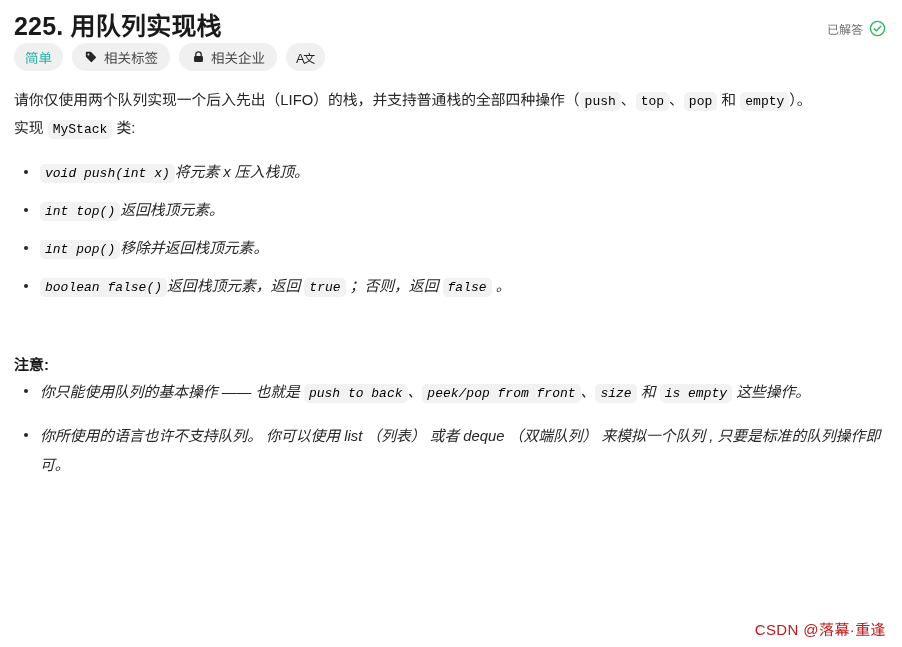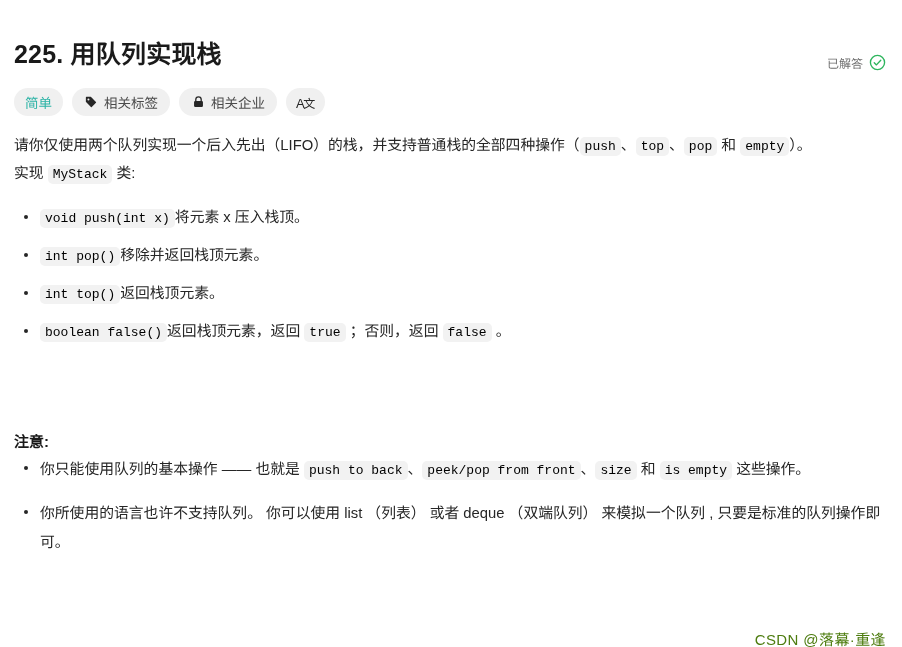--- a/index.html
+++ b/index.html
@@ -21,24 +21,23 @@
     position: relative;
     width: 902px;
     height: 647px;
     box-sizing: border-box;
     padding: 0 14px;
   }
 
   
   .header-row {
     display: flex;
-    align-items: flex-end;
+    align-items: flex-start;
     justify-content: space-between;
-    padding-top: 27px;
-    margin-top: 10px;
+    padding-top: 9px;
   }
   .problem-title {
     font-size: 25px;
     line-height: 34px;
     font-weight: 700;
     letter-spacing: 0.2px;
     color: #1a1a1a;
     margin: 0;
     white-space: nowrap;
   }
@@ -57,21 +56,20 @@
     width: 17px;
     height: 17px;
     line-height: 0;
   }
 
   
   .chips {
     display: flex;
     align-items: center;
     gap: 9px;
-    margin-top: 17px;
   }
   .chip {
     display: inline-flex;
     align-items: center;
     gap: 6px;
     height: 28px;
     padding: 0 12px;
     border-radius: 20px;
     background: #f0f0f0;
     font-size: 13.5px;
@@ -134,49 +132,50 @@
   ul.bullets {
     list-style: none;
     margin: 0;
     padding: 0;
   }
   ul.bullets > li {
     position: relative;
     padding-left: 26px;
     margin-bottom: 10px;
     line-height: 26px;
+    font-style: italic;
   }
   ul.bullets > li:last-child { margin-bottom: 0; }
   ul.bullets > li::before {
     content: "";
     position: absolute;
     left: 10px;
     top: 11px;
     width: 4px;
     height: 4px;
     border-radius: 50%;
     background: #262626;
   }
 
   .notes-title {
     font-weight: 700;
     font-size: 15px;
     margin: 0 0 12px 0;
     color: #1a1a1a;
   }
-  .notes-block { margin-top: 83px; }
+  .notes-block { margin-top: 51px; }
   .notes-block ul.bullets > li { margin-bottom: 14px; line-height: 29px; }
 
   
   .watermark {
     position: absolute;
     right: 16px;
     bottom: 8px;
     font-size: 15px;
-    color: #4d7c0f;
+    color: #b91c1c;
     letter-spacing: 0.4px;
     user-select: none;
     white-space: nowrap;
   }
 </style>
 </head>
 <body>
 
 <div class="page">
 
@@ -230,23 +229,23 @@
 
   <div class="content">
 
     <p class="para"><span>请你仅使用两个队列实现一个后入先出（LIFO）的栈，并支持普通栈的全部四种操作（</span><code class="inline">push</code><span>、</span><code class="inline">top</code><span>、</span><code class="inline">pop</code><span> 和 </span><code class="inline">empty</code><span>）。</span></p>
 
     <p class="para tight"><span>实现 </span><code class="inline">MyStack</code><span> 类:</span></p>
 
     <ul class="bullets">
       <li><code class="inline">void push(int x)</code><span>将元素 x 压入栈顶。</span></li>
 
+      <li><code class="inline">int top()</code><span>返回栈顶元素。</span></li>
+
       <li><code class="inline">int pop()</code><span>移除并返回栈顶元素。</span></li>
-
-      <li><code class="inline">int top()</code><span>返回栈顶元素。</span></li>
 
       <li><code class="inline">boolean false()</code><span>返回栈顶元素，返回 </span><code class="inline">true</code><span> ；否则，返回 </span><code class="inline">false</code><span> 。</span></li>
     </ul>
 
     <div class="notes-block">
       <p class="notes-title">注意:</p>
 
       <ul class="bullets">
         <li><span>你只能使用队列的基本操作 —— 也就是 </span><code class="inline">push to back</code><span>、</span><code class="inline">peek/pop from front</code><span>、</span><code class="inline">size</code><span> 和 </span><code class="inline">is empty</code><span> 这些操作。</span></li>
 

